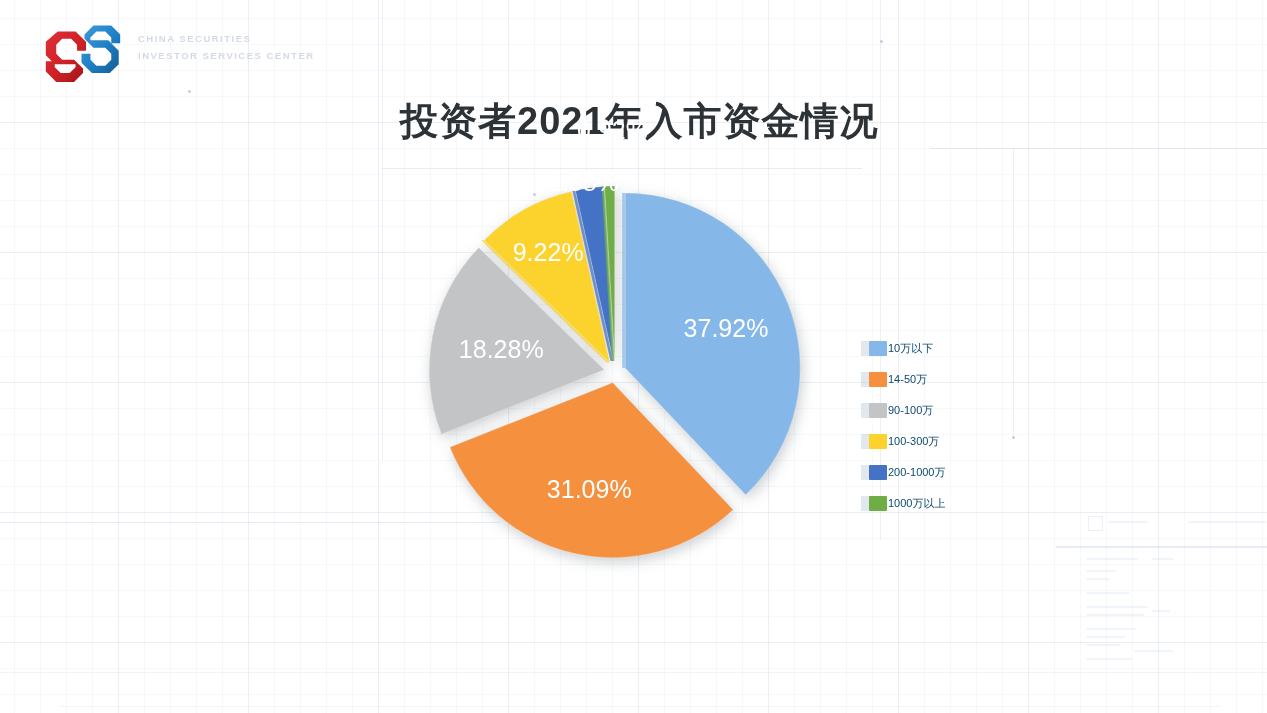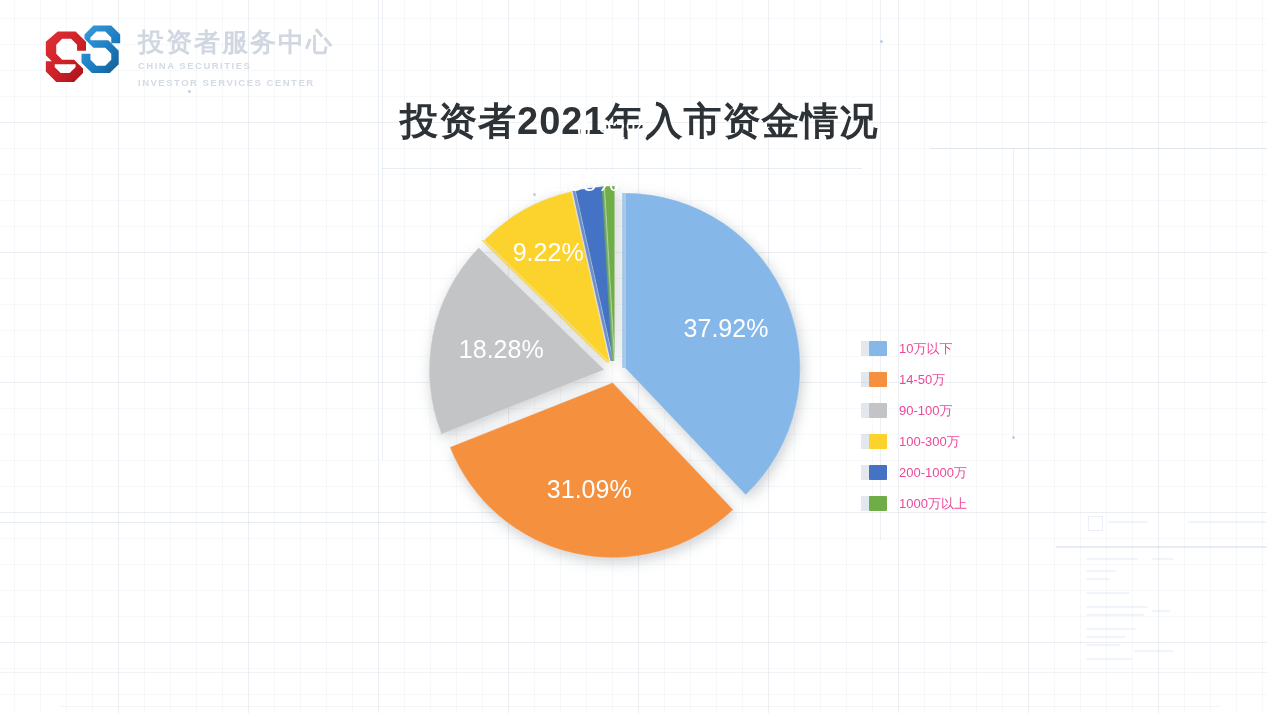--- a/index.html
+++ b/index.html
@@ -61,21 +61,21 @@
     font-size:25px;font-weight:400;text-anchor:middle;
     paint-order:stroke;
   }
 
   
   .legend{position:absolute;left:869px;top:333px;}
   .legend-row{display:flex;align-items:center;height:31px;}
   .legend-swatch{width:18px;height:15px;flex:0 0 auto;border-radius:1px;}
   .legend-shadow{position:absolute;left:-8px;width:18px;height:15px;background:rgba(200,210,224,.5);z-index:-1;}
   .legend-label{
-    margin-left:12px;font-size:13px;color:#ec4899;white-space:nowrap;
+    margin-left:1px;font-size:11px;color:#0c4a6e;white-space:nowrap;
   }
 </style>
 </head>
 <body>
 
 <div class="bg-grid"></div>
 
 <div class="bg-accent hline" style="left:0;top:522px;width:500px;"></div>
 <div class="bg-accent hline" style="left:382px;top:168px;width:480px;"></div>
 <div class="bg-accent vline" style="left:382px;top:0;height:460px;"></div>
@@ -123,21 +123,20 @@
           <stop offset="55%" stop-color="#1E7FC4"></stop>
           <stop offset="100%" stop-color="#115B90"></stop>
       </linearGradient>
     </defs>
 
     <path fill="url(#gr)" d="M18 10 L42 10 L56 24 L56 36 L44 36 L44 28 L36 20 L24 20 L16 28 L16 40 L24 48 L40 48 L52 60 L52 66 L40 78 L16 78 L2 64 L2 50 L14 50 L14 58 L22 66 L34 66 L42 58 L42 54 L26 54 L14 54 L2 42 L2 24 Z"></path>
 
     <path fill="url(#gb)" d="M62 22 L86 22 L100 36 L100 54 L88 66 L64 66 L50 52 L50 40 L62 40 L62 48 L70 56 L82 56 L90 48 L90 40 L82 32 L66 32 L54 20 L54 14 L66 2 L90 2 L102 14 L102 26 L90 26 L90 18 L82 10 L70 10 L62 18 Z"></path>
   </svg>
   <div class="logo-text">
-    <div class="logo-cn">投资者服务中心</div>
     <div class="logo-en">CHINA SECURITIES</div>
     <div class="logo-en">INVESTOR SERVICES CENTER</div>
   </div>
 </div>
 
 <div class="chart-title">投资者2021年入市资金情况</div>
 
 <div class="pie-stage">
   <svg id="pie-svg" width="440" height="400" viewBox="0 0 440 400">
     <defs>

